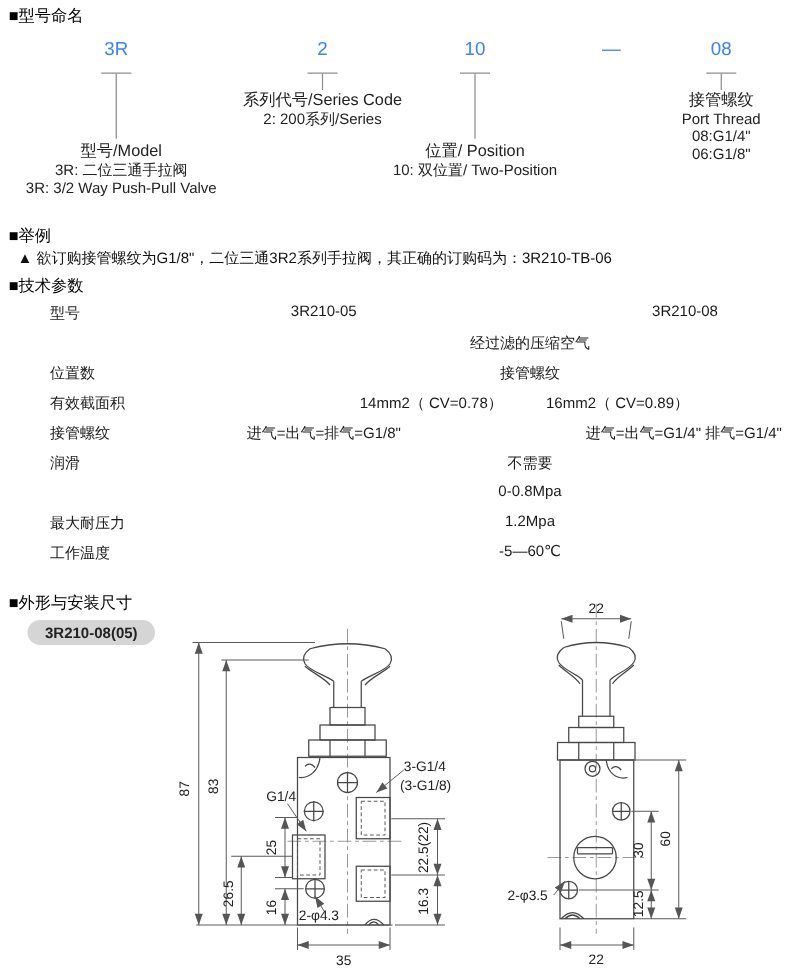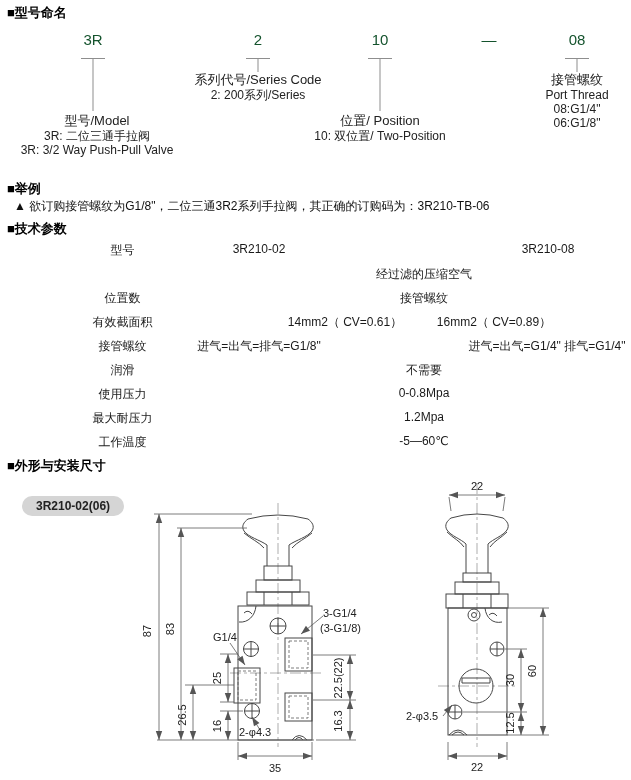--- a/index.html
+++ b/index.html
@@ -1,48 +1,48 @@
 <!DOCTYPE html>
 <html><head>
 <meta charset="utf-8">
 <style>
   html,body{margin:0;padding:0}
   body{width:631px;height:780px;position:relative;background:#fff;overflow:hidden;
        font-family:"Liberation Sans","DejaVu Sans",sans-serif;color:#1a1a1a;}
-  .hd{position:absolute;left:7px;font-size:13px;font-weight:bold;color:#000;white-space:nowrap}
+  .hd{position:absolute;left:7px;font-size:13px;font-weight:normal;color:#000;white-space:nowrap}
   
-  .code{position:absolute;top:31px;font-size:15px;color:#14532d;transform:translateX(-50%);white-space:nowrap}
+  .code{position:absolute;top:31px;font-size:15px;color:#3b82f6;transform:translateX(-50%);white-space:nowrap}
   .tick{position:absolute;top:58px;width:24px;height:1px;background:#8e8e8e;transform:translateX(-50%)}
   .vl{position:absolute;top:59px;width:1px;background:#8e8e8e;transform:translateX(-50%)}
   .vl.short{height:13px}.vl.long{height:52px}
   .nb{position:absolute;transform:translateX(-50%);text-align:center;white-space:nowrap;color:#222}
   .nb .t1{font-size:13px;line-height:16px}
   .nb .t2{font-size:12px;line-height:14px}
   .ex{position:absolute;left:14px;top:198px;font-size:12px;white-space:nowrap;color:#111}
   
   .trow{position:absolute;left:0;width:631px;height:20px;font-size:12px}
-  .tlabel{position:absolute;left:40px;width:165px;text-align:center;white-space:nowrap}
+  .tlabel{position:absolute;left:40px;width:165px;white-space:nowrap}
   .tcell{position:absolute;transform:translateX(-50%);white-space:nowrap}
   
   .badge{position:absolute;left:22px;top:496px;padding:3px 14px;background:#d5d5d5;
          border-radius:11px;font-size:12px;font-weight:bold;color:#222;white-space:nowrap}
   .drawing{position:absolute;left:140px;top:475px}
   svg text{font-size:11px;fill:#222;stroke:none}
   .obj{stroke:#474747;stroke-width:1;fill:none}
   .dim{stroke:#5a5a5a;stroke-width:0.8;fill:none}
   .thr{stroke:#5a5a5a;stroke-width:0.8;fill:none;stroke-dasharray:3 2}
   .cl{stroke:#8a8a8a;stroke-width:0.7;fill:none;stroke-dasharray:11 3 3 3}
 </style>
 </head>
 <body>
 
 <div class="hd" style="top:4px">■型号命名</div>
 <div class="hd" style="top:180px">■举例</div>
 <div class="hd" style="top:220px">■技术参数</div>
-<div class="hd" style="top:457px">■外形与安装尺寸</div>
+<div class="hd" style="top:473px">■外形与安装尺寸</div>
 
 <div>
   <span class="code" style="left:93px">3R</span>
   <span class="code" style="left:258px">2</span>
   <span class="code" style="left:380px">10</span>
   <span class="code" style="left:489px">—</span>
   <span class="code" style="left:577px">08</span>
 
   <div class="tick" style="left:93px"></div>
   <div class="tick" style="left:258px"></div>
@@ -72,59 +72,58 @@
     <div class="t1">位置/ Position</div>
     <div class="t2">10: 双位置/ Two-Position</div>
   </div>
 </div>
 
 <div class="ex">▲ 欲订购接管螺纹为G1/8"，二位三通3R2系列手拉阀，其正确的订购码为：3R210-TB-06</div>
 
 <div>
   <div class="trow" style="top:242px">
     <div class="tlabel">型号</div>
-    <div class="tcell" style="left:259px">3R210-02</div>
+    <div class="tcell" style="left:259px">3R210-05</div>
     <div class="tcell" style="left:548px">3R210-08</div>
   </div>
   <div class="trow" style="top:266px">
     <div class="tcell" style="left:424px">经过滤的压缩空气</div>
   </div>
   <div class="trow" style="top:290px">
     <div class="tlabel">位置数</div>
     <div class="tcell" style="left:424px">接管螺纹</div>
   </div>
   <div class="trow" style="top:314px">
     <div class="tlabel">有效截面积</div>
-    <div class="tcell" style="left:345px">14mm2（ CV=0.61）</div>
+    <div class="tcell" style="left:345px">14mm2（ CV=0.78）</div>
     <div class="tcell" style="left:494px">16mm2（ CV=0.89）</div>
   </div>
   <div class="trow" style="top:338px">
     <div class="tlabel">接管螺纹</div>
     <div class="tcell" style="left:259px">进气=出气=排气=G1/8"</div>
     <div class="tcell" style="left:547px">进气=出气=G1/4" 排气=G1/4"</div>
   </div>
   <div class="trow" style="top:362px">
     <div class="tlabel">润滑</div>
     <div class="tcell" style="left:424px">不需要</div>
   </div>
   <div class="trow" style="top:386px">
-    <div class="tlabel">使用压力</div>
     <div class="tcell" style="left:424px">0-0.8Mpa</div>
   </div>
   <div class="trow" style="top:410px">
     <div class="tlabel">最大耐压力</div>
     <div class="tcell" style="left:424px">1.2Mpa</div>
   </div>
   <div class="trow" style="top:434px">
     <div class="tlabel">工作温度</div>
     <div class="tcell" style="left:424px">-5—60℃</div>
   </div>
 </div>
 
-<div class="badge">3R210-02(06)</div>
+<div class="badge">3R210-08(05)</div>
 
 <svg class="drawing" width="491" height="305" viewBox="0 0 491 305">
   <defs>
     <marker id="arr" viewBox="0 0 10 8" markerWidth="10" markerHeight="8" refX="9.5" refY="4" orient="auto-start-reverse" markerUnits="userSpaceOnUse">
       <path d="M0.5,0.8 L9.5,4 L0.5,7.2 Z" fill="#555"></path>
     </marker>
   </defs>
 
   <g>
     <path class="cl" d="M138,28 V272"></path>

